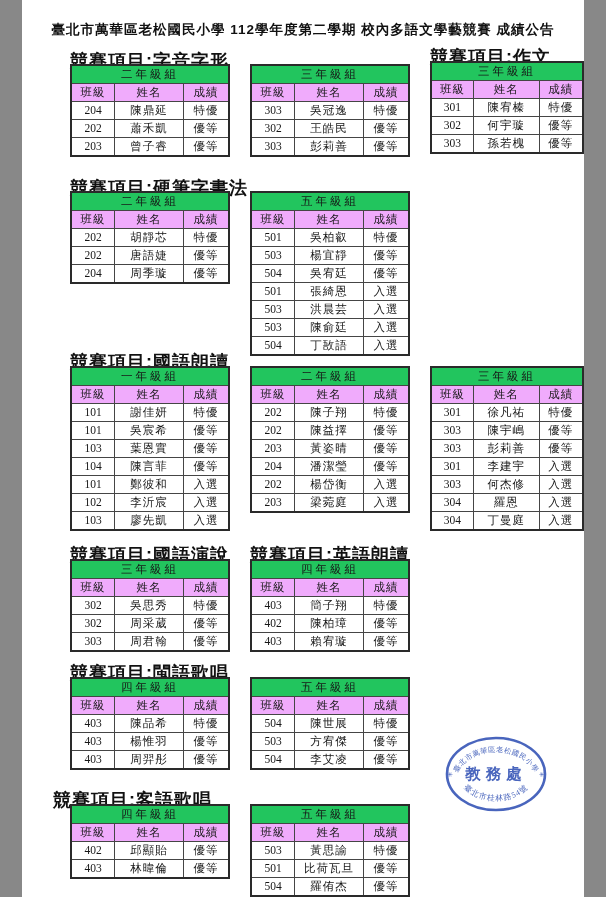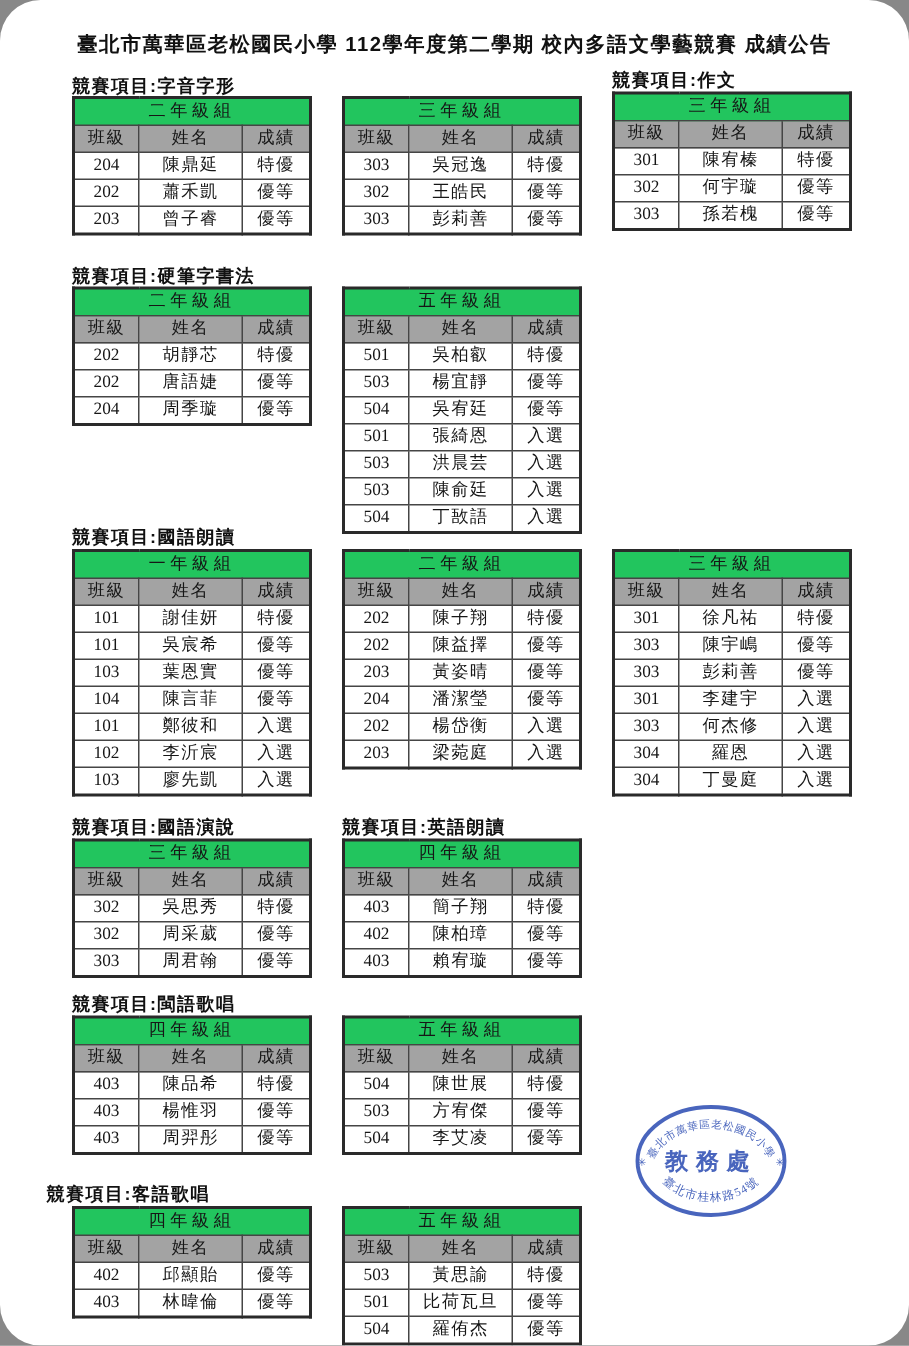--- a/index.html
+++ b/index.html
@@ -1,28 +1,28 @@
 <!DOCTYPE html>
 <html><head>
 <meta charset="utf-8">
 <style>
   html,body{margin:0;padding:0;background:#888;}
-  .page{position:relative;width:606px;height:897px;background:#ffffff;margin:0 auto;
-        font-family:"Liberation Serif",serif;color:#161616;overflow:hidden;border-radius:27px;}
+  .page{position:relative;width:562px;height:897px;background:#ffffff;margin:0 auto;
+        font-family:"Liberation Serif",serif;color:#161616;overflow:hidden;}
   .title{position:absolute;top:21px;left:0;right:0;text-align:center;
          font-family:"Liberation Sans",sans-serif;font-weight:700;font-size:13.5px;
          letter-spacing:1px;color:#111;}
   .slabel{position:absolute;font-family:"Liberation Sans",sans-serif;font-weight:700;
-          font-size:12px;letter-spacing:1px;color:#111;white-space:nowrap;}
+          font-size:18px;letter-spacing:1px;color:#111;white-space:nowrap;}
   .twrap{position:absolute;}
   table.rtable{border-collapse:collapse;border:2px solid #2a2a2a;background:#fff;}
   table.rtable td{border:1px solid #454545;text-align:center;height:17px;
                   font-size:11.5px;padding:0 2px;line-height:1;}
   td.grp{font-size:12px;letter-spacing:3px;background:#22c55e;}
-  td.hdr{background:#a3a3a3;letter-spacing:1px;}
+  td.hdr{background:#f0abfc;letter-spacing:1px;}
   td.c0{width:38px;}
   td.c1{width:64px;letter-spacing:1px;}
   td.c2{width:40px;letter-spacing:1px;}
   td.num{font-size:12.5px;letter-spacing:0;}
   .compact td{height:13.5px;font-size:11px;}
   .stamp{position:absolute;left:421px;top:734px;width:106px;height:80px;opacity:.88;}
 </style>
 </head>
 <body>
 

